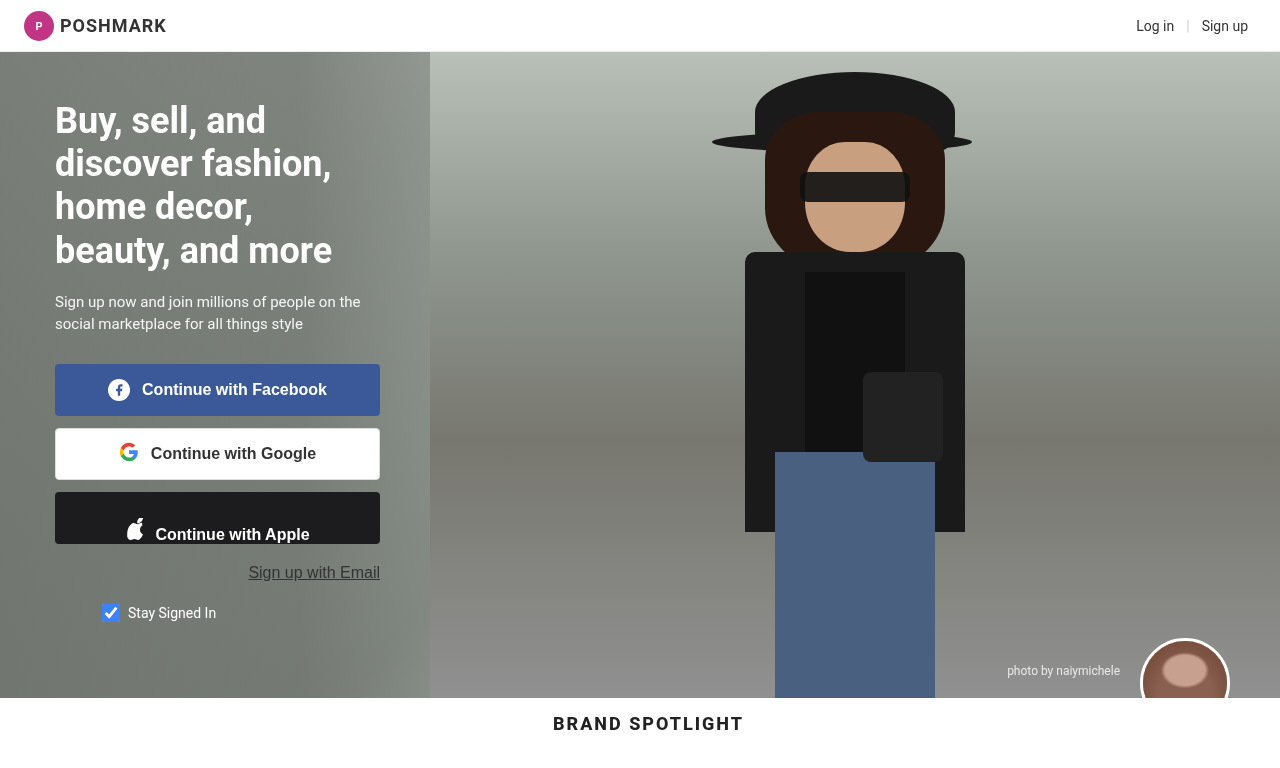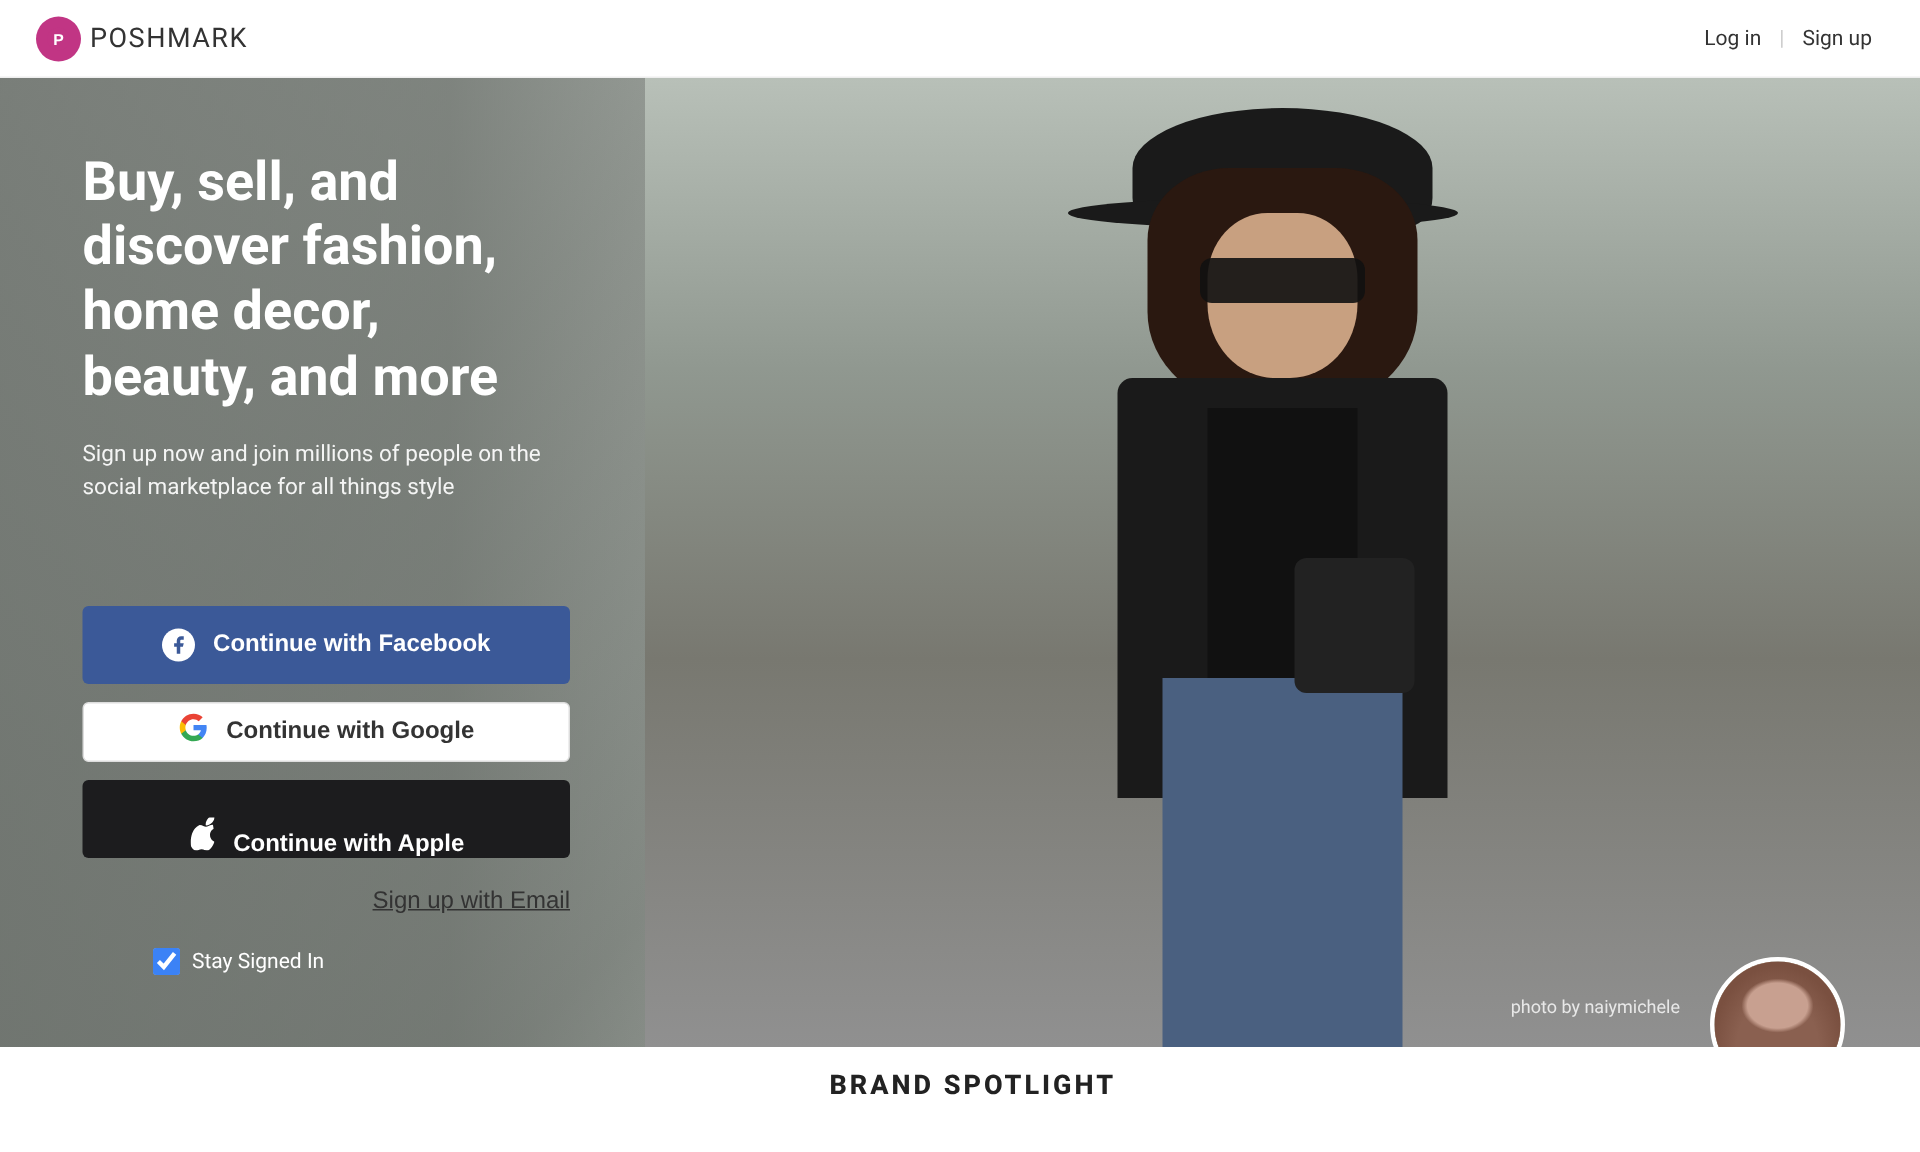--- a/index.html
+++ b/index.html
@@ -13,21 +13,21 @@
       background: #fff;
       display: flex;
       align-items: center;
       justify-content: space-between;
       padding: 0 24px;
       z-index: 10;
       border-bottom: 1px solid #eee;
     }
     .logo-text {
       font-size: 18px;
-      font-weight: 400;
+      font-weight: 700;
       letter-spacing: 1px;
       color: #333;
     }
     .header-nav {
       display: flex;
       align-items: center;
       gap: 4px;
     }
     .header-nav a {
       text-decoration: none;
@@ -127,30 +127,29 @@
       height: 52px;
       background: #3b5998;
       color: #fff;
       border: none;
       border-radius: 4px;
       font-size: 16px;
       font-weight: 600;
       cursor: pointer;
       margin-bottom: 12px;
       text-decoration: none;
-      margin-top: 40px;
     }
 
     .btn-google {
       display: flex;
       align-items: center;
       justify-content: center;
       gap: 12px;
       width: 325px;
-      height: 40px;
+      height: 52px;
       background: #fff;
       color: #333;
       border: 1px solid #ddd;
       border-radius: 4px;
       font-size: 16px;
       font-weight: 600;
       cursor: pointer;
       margin-bottom: 12px;
       text-align: center;
     }

